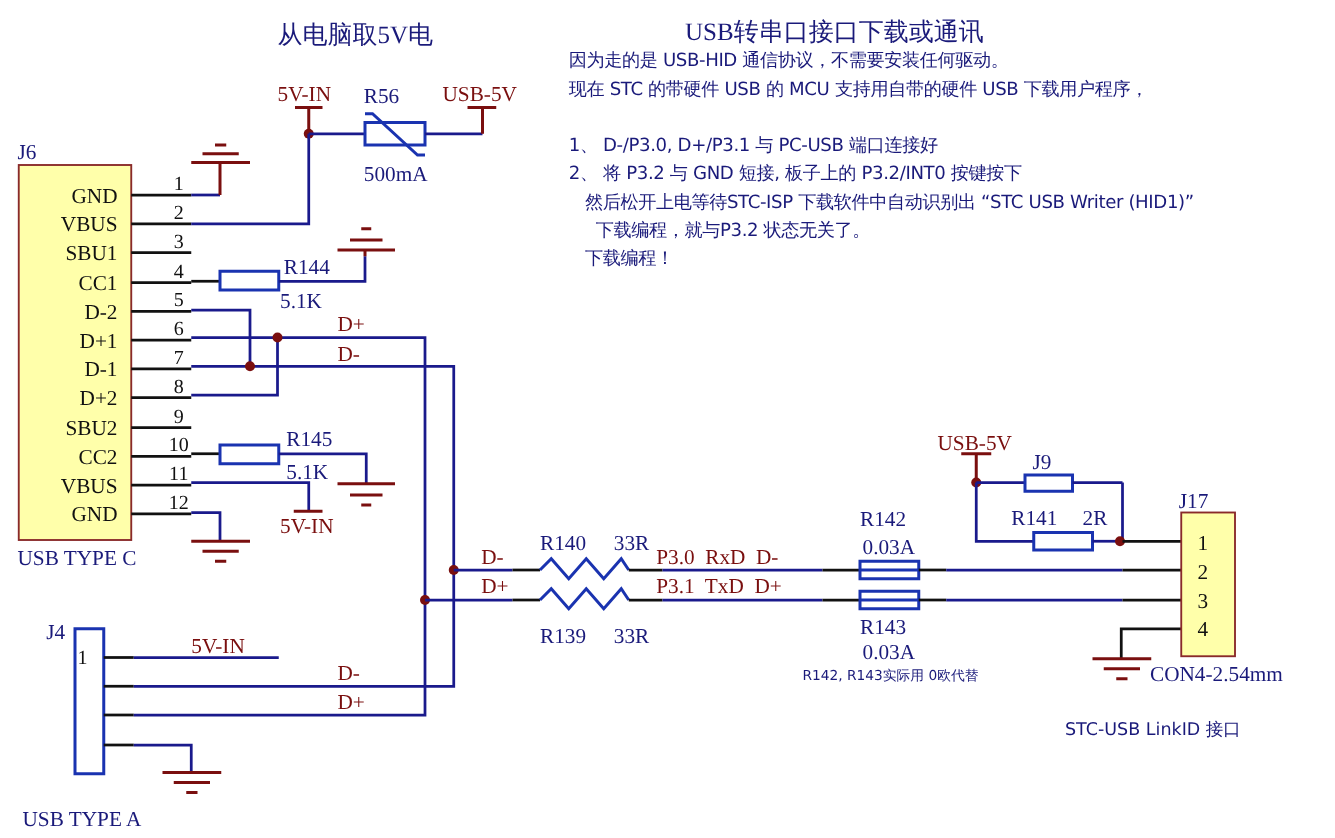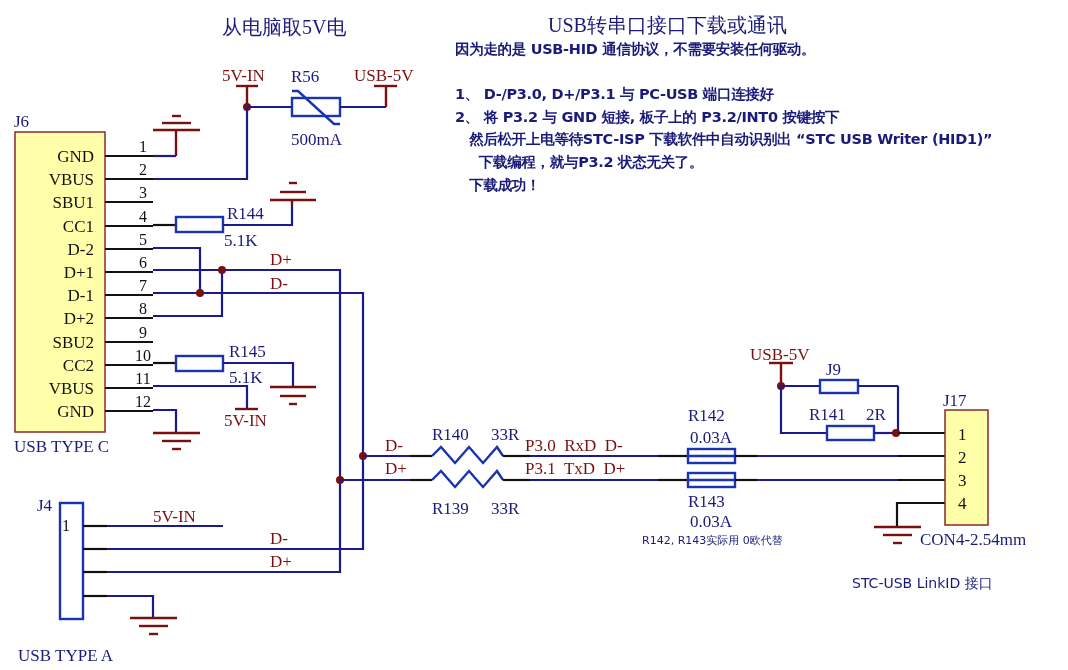--- a/index.html
+++ b/index.html
@@ -10,21 +10,21 @@
   .maroon{fill:#7a0f0f;}
   .blk{fill:#111111;}
   .wire{stroke:#1a1a8c;stroke-width:2.2;fill:none;}
   .pin{stroke:#111111;stroke-width:2.2;fill:none;}
   .pwr{stroke:#7a0f0f;stroke-width:2.4;fill:none;}
   .comp{stroke:#1a33b0;stroke-width:2.4;fill:none;}
   .dot{fill:#7a0f0f;}
   .body-y{fill:#ffffaa;stroke:#8a2a2a;stroke-width:1.5;}
   .body-w{fill:#ffffff;stroke:#1a33b0;stroke-width:2.4;}
   .notes{position:absolute;left:455px;top:38px;font-family:"DejaVu Sans","Liberation Sans",sans-serif;color:#1a1a7a;font-size:14.5px;line-height:22.6px;letter-spacing:-0.3px;}
-  .notes div{white-space:nowrap;font-weight:bold;}
+  .notes div{white-space:nowrap;}
 </style>
 </head>
 <body>
 
 <svg width="1068" height="670" viewBox="0 0 1068 670" xmlns="http://www.w3.org/2000/svg">
 
   <text class="t navy" x="222" y="34" font-size="20">从电脑取5V电</text>
   <text class="t navy" x="548" y="32" font-size="20">USB转串口接口下载或通讯</text>
 
   <g>
@@ -248,19 +248,20 @@
     <text class="t blk" x="958" y="463" font-size="17">2</text>
     <text class="t blk" x="958" y="486" font-size="17">3</text>
     <text class="t blk" x="958" y="509" font-size="17">4</text>
     <text class="t navy" x="920" y="545" font-size="17">CON4-2.54mm</text>
     <text class="navy" x="852" y="588" font-size="14" font-family="DejaVu Sans, sans-serif">STC-USB LinkID 接口</text>
   </g>
 </svg>
 
 <div class="notes">
   <div>因为走的是 USB-HID 通信协议，不需要安装任何驱动。</div>
+  <div>现在 STC 的带硬件 USB 的 MCU 支持用自带的硬件 USB 下载用户程序，</div>
   <div style="height:22.6px"></div>
   <div>1、 D-/P3.0, D+/P3.1 与 PC-USB 端口连接好</div>
   <div>2、 将 P3.2 与 GND 短接, 板子上的 P3.2/INT0 按键按下</div>
   <div style="white-space:pre">   然后松开上电等待STC-ISP 下载软件中自动识别出 “STC USB Writer (HID1)”</div>
   <div style="white-space:pre">     下载编程，就与P3.2 状态无关了。</div>
-  <div style="white-space:pre">   下载成功！</div>
+  <div style="white-space:pre">   下载编程！</div>
 </div>
 
 </body></html>

